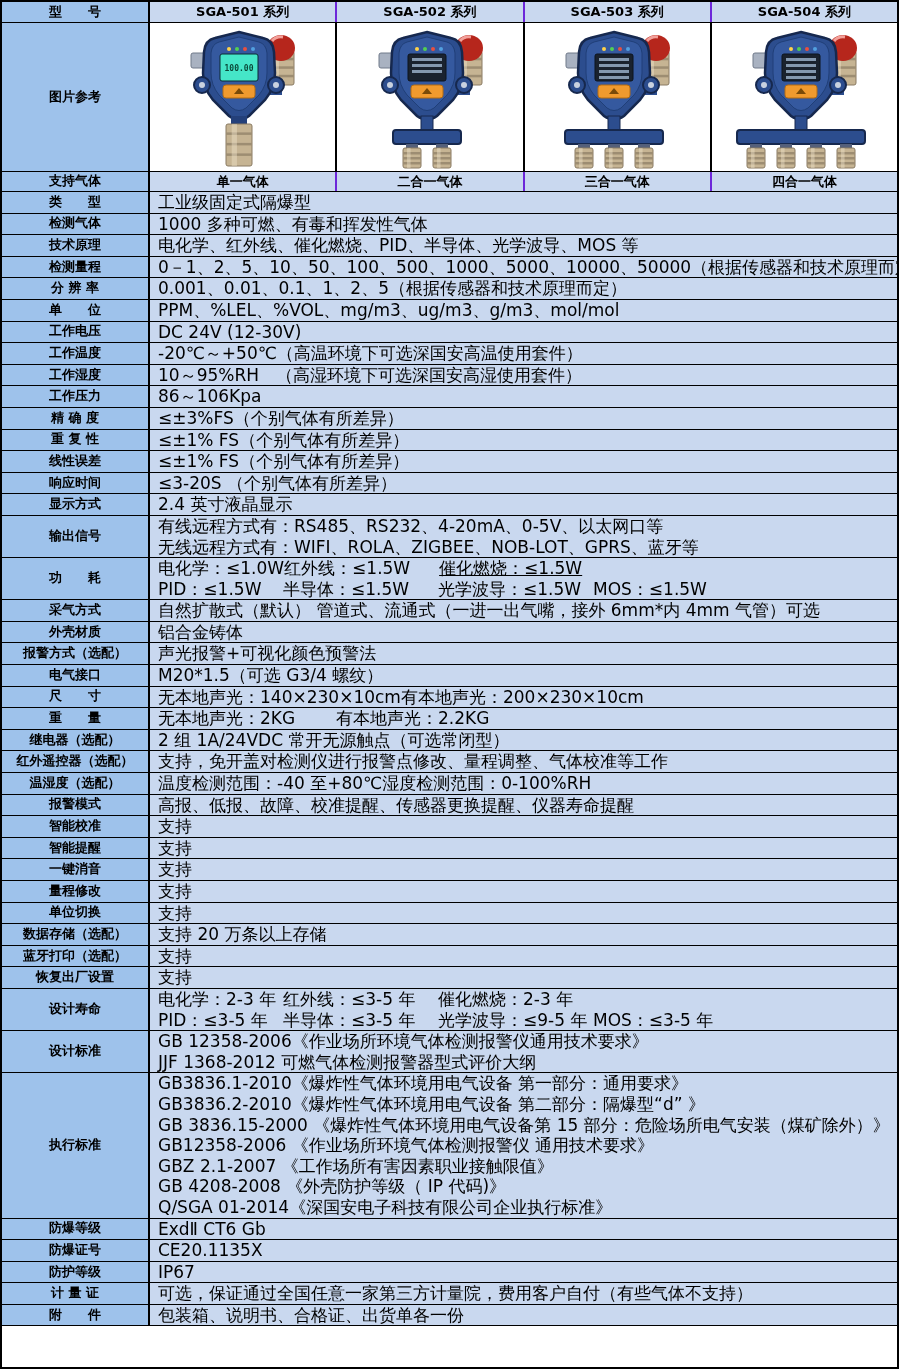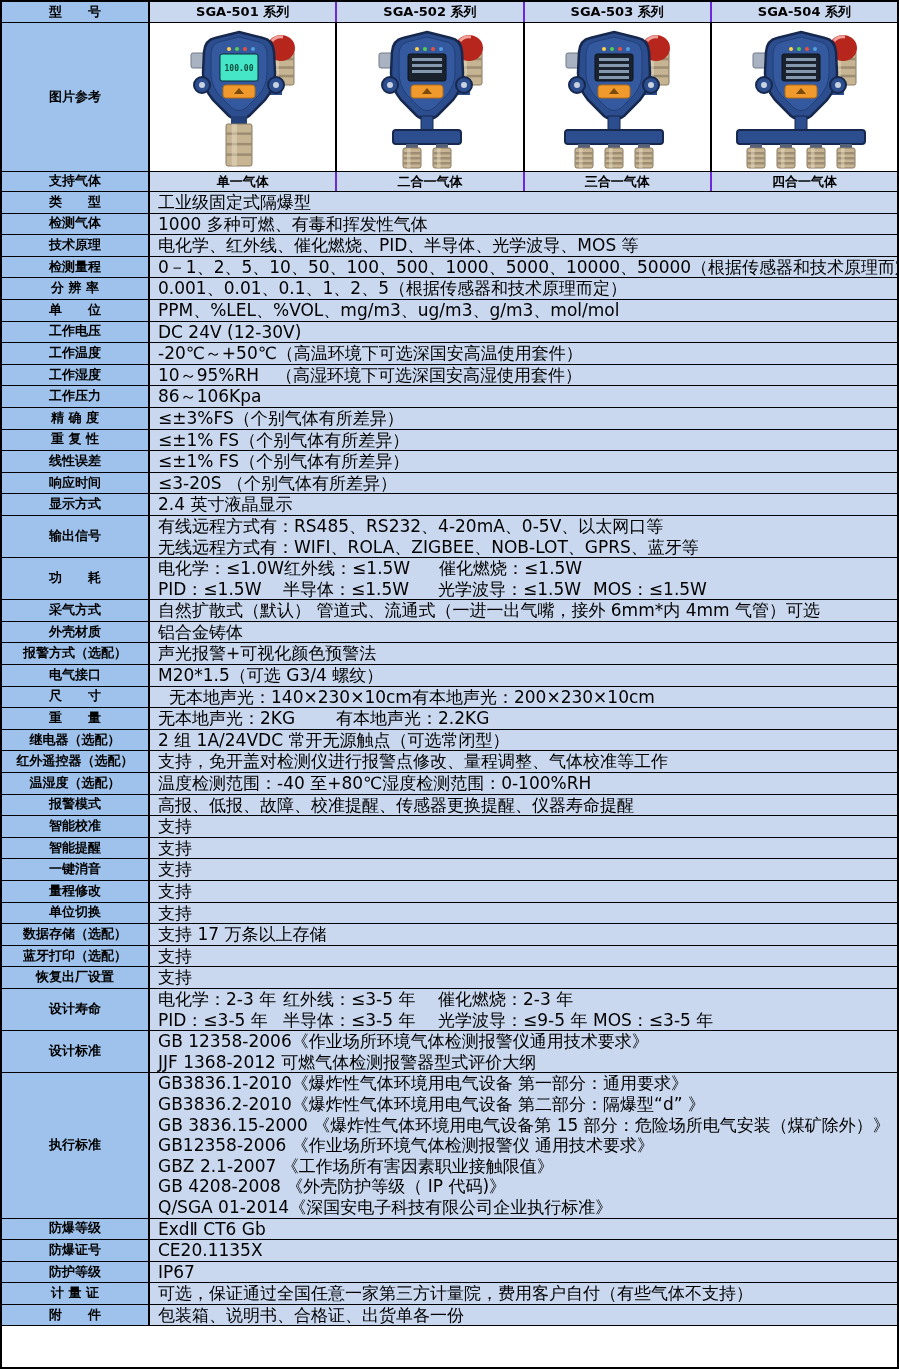--- a/index.html
+++ b/index.html
@@ -380,21 +380,21 @@
       <div class="spec-row">
         <div class="label-cell">输出信号</div>
         <div class="value-cell">
           <div class="value-line"><span class="seg">有线远程方式有：RS485、RS232、4-20mA、0-5V、以太网口等</span></div>
           <div class="value-line"><span class="seg">无线远程方式有：WIFI、ROLA、ZIGBEE、NOB-LOT、GPRS、蓝牙等</span></div>
         </div>
       </div>
       <div class="spec-row">
         <div class="label-cell">功　　耗</div>
         <div class="value-cell">
-          <div class="value-line"><span class="seg" style="min-width: 125px;">电化学：≤1.0W</span><span class="seg" style="min-width: 155px;">红外线：≤1.5W</span><span class="seg" style="min-width: 155px;">催化燃烧：≤1.5W</span></div>
+          <div class="value-line"><span class="seg" style="min-width: 125px;">电化学：≤1.0W</span><span class="seg" style="min-width: 155px;">红外线：≤1.5W</span><span class="seg" style="min-width: 155px; text-decoration: underline;">催化燃烧：≤1.5W</span></div>
           <div class="value-line"><span class="seg" style="min-width: 125px;">PID：≤1.5W</span><span class="seg" style="min-width: 155px;">半导体：≤1.5W</span><span class="seg" style="min-width: 155px;">光学波导：≤1.5W</span><span class="seg">MOS：≤1.5W</span></div>
         </div>
       </div>
       <div class="spec-row">
         <div class="label-cell">采气方式</div>
         <div class="value-cell">
           <div class="value-line"><span class="seg">自然扩散式（默认） 管道式、流通式（一进一出气嘴，接外 6mm*内 4mm 气管）可选</span></div>
         </div>
       </div>
       <div class="spec-row">
@@ -411,21 +411,21 @@
       </div>
       <div class="spec-row">
         <div class="label-cell">电气接口</div>
         <div class="value-cell">
           <div class="value-line"><span class="seg">M20*1.5（可选 G3/4 螺纹）</span></div>
         </div>
       </div>
       <div class="spec-row">
         <div class="label-cell">尺　　寸</div>
         <div class="value-cell">
-          <div class="value-line"><span class="seg" style="min-width: 178px; margin-left: 11px;">无本地声光：140×230×10cm</span><span class="seg">有本地声光：200×230×10cm</span></div>
+          <div class="value-line"><span class="seg" style="min-width: 178px;">无本地声光：140×230×10cm</span><span class="seg">有本地声光：200×230×10cm</span></div>
         </div>
       </div>
       <div class="spec-row">
         <div class="label-cell">重　　量</div>
         <div class="value-cell">
           <div class="value-line"><span class="seg" style="min-width: 178px;">无本地声光：2KG</span><span class="seg">有本地声光：2.2KG</span></div>
         </div>
       </div>
       <div class="spec-row">
         <div class="label-cell">继电器（选配）</div>
@@ -477,21 +477,21 @@
       </div>
       <div class="spec-row">
         <div class="label-cell">单位切换</div>
         <div class="value-cell">
           <div class="value-line"><span class="seg">支持</span></div>
         </div>
       </div>
       <div class="spec-row">
         <div class="label-cell">数据存储（选配）</div>
         <div class="value-cell">
-          <div class="value-line"><span class="seg">支持 17 万条以上存储</span></div>
+          <div class="value-line"><span class="seg">支持 20 万条以上存储</span></div>
         </div>
       </div>
       <div class="spec-row">
         <div class="label-cell">蓝牙打印（选配）</div>
         <div class="value-cell">
           <div class="value-line"><span class="seg">支持</span></div>
         </div>
       </div>
       <div class="spec-row">
         <div class="label-cell">恢复出厂设置</div>

